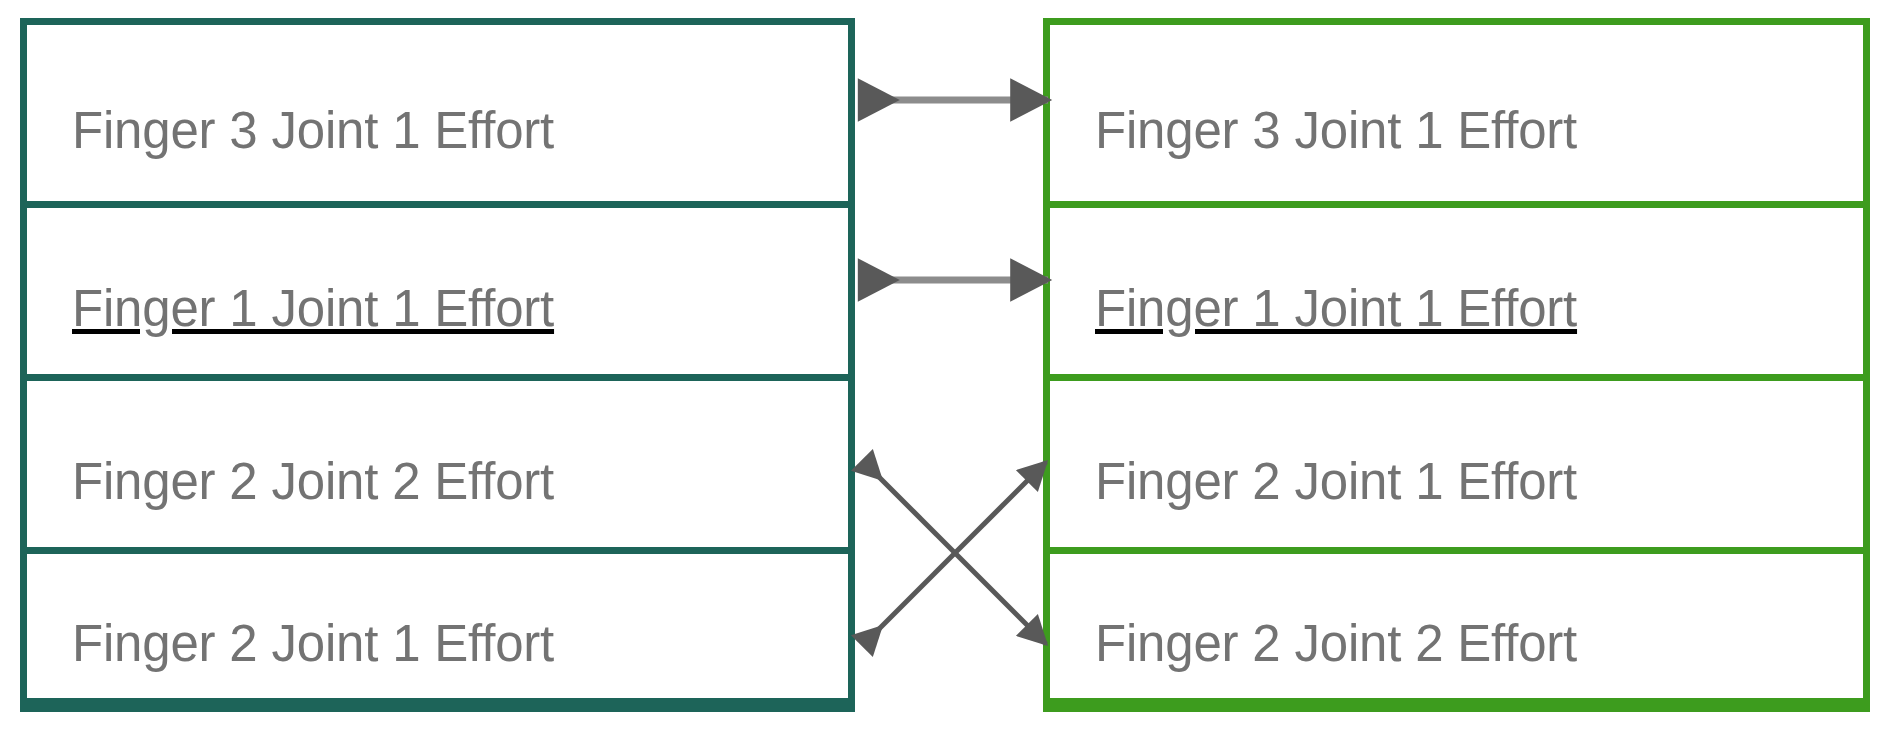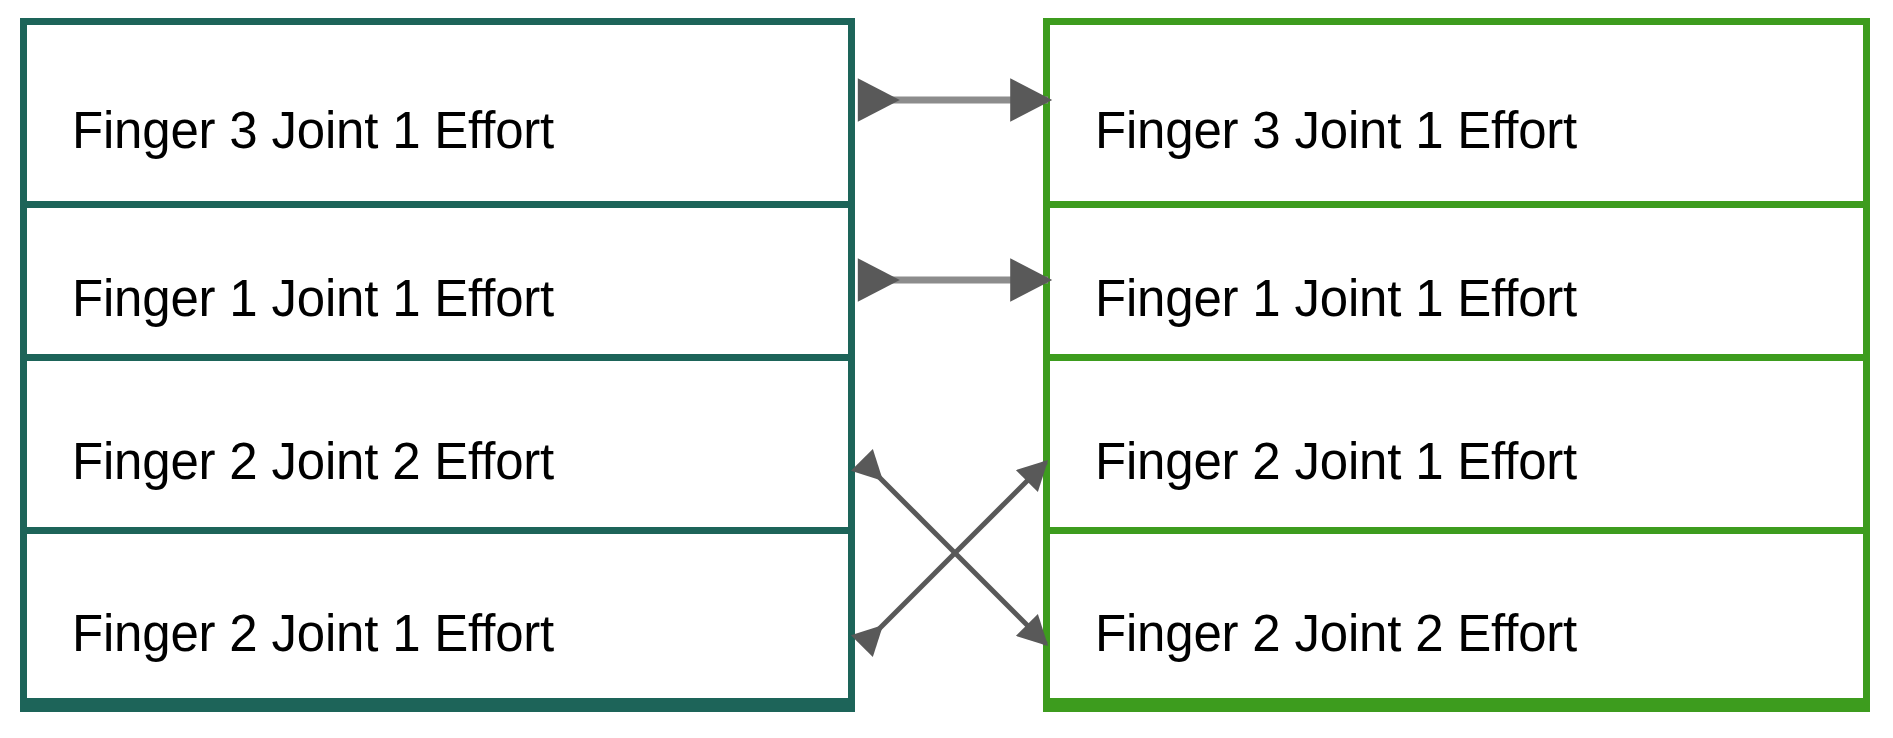--- a/index.html
+++ b/index.html
@@ -47,28 +47,28 @@
     padding-left: 45px;
     background: #ffffff;
     overflow: hidden;
   }
   #left-panel .row { border-bottom: 7px solid #1d6459; }
   #right-panel .row { border-bottom: 7px solid #3d9c1e; }
   .panel .row:last-child { border-bottom: none; }
 
   
   .r0 { height: 183px; }
-  .r1 { height: 153px; }
+  .r1 { height: 173px; text-decoration: underline; }
   .r2 { height: 173px; }
   .r3 { flex: 1 1 auto; }
 
   .row-label {
     font-size: 51px;
     line-height: 1.05;
-    color: #000000;
+    color: #737373;
     white-space: nowrap;
     letter-spacing: -0.2px;
     margin-top: 36px;
   }
 
   
   #arrow-layer {
     position: absolute;
     left: 0;
     top: 0;

